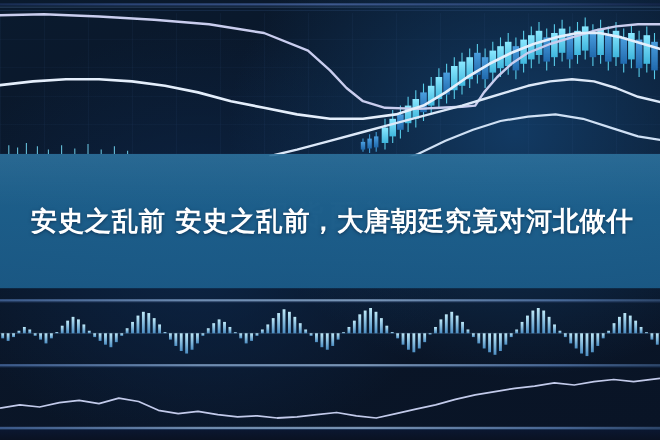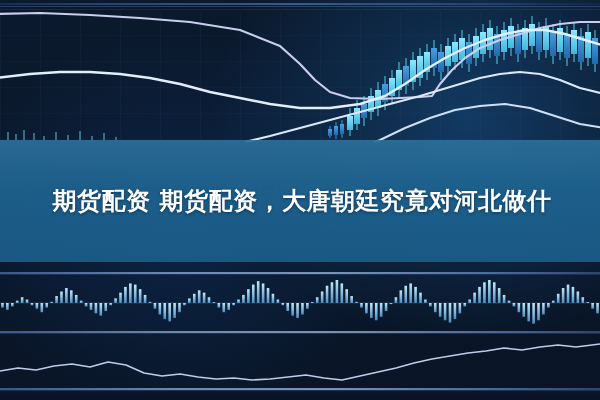--- a/index.html
+++ b/index.html
@@ -427,16 +427,16 @@
   <div class="divider" id="div-bot">
     <div class="d-hi"></div>
       <div class="d-lo"></div>
   </div>
   <div class="bottom-strip"></div>
 
   <div class="watermark">期货配资</div>
 
   <div id="headline-band">
     <div class="band-sheen"></div>
-    <div class="headline-line" id="headline-line-1">期货配资  期货配资，大唐朝廷究竟对河北做什</div>
+    <div class="headline-line" id="headline-line-1">安史之乱前  安史之乱前，大唐朝廷究竟对河北做什</div>
   </div>
 
 </div>
 
 </body></html>

